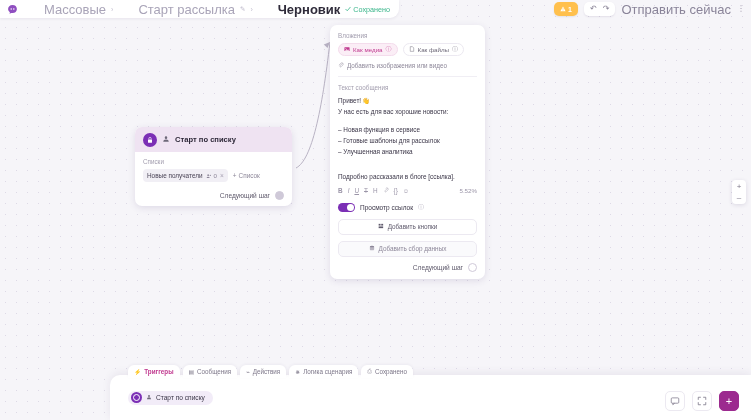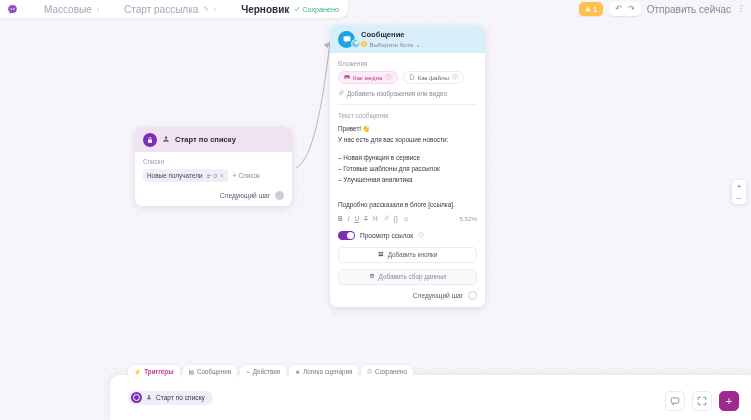--- a/index.html
+++ b/index.html
@@ -31,21 +31,21 @@
     border-radius: 0 0 9px 0;
     height: 18px; padding: 0 9px 0 6px;
     box-shadow: 0 1px 3px rgba(60,40,90,.08);
     pointer-events: auto;
   }
   .logo {
     width: 13px; height: 13px; border-radius: 4px;
     display: flex; align-items: center; justify-content: center;
     color: #6b3fa0;
   }
-  .crumb { font-size: 10px; color: #a9a4b8; white-space: nowrap; padding-left: 20px; }
+  .crumb { font-size: 13px; color: #a9a4b8; white-space: nowrap; padding-left: 20px; }
   .crumb.strong { color: #2f2b3a; font-weight: bold; }
   .crumb-sep { font-size: 7px; color: #c4c0d0; }
   .pencil { font-size: 6.5px; color: #b8b3c6; }
   .saved { font-size: 7.2px; color: #39b58a; white-space: nowrap; display:flex; align-items:center; gap:2px;}
 
   .topbar-right {
     margin-left: auto; display: flex; align-items: center; gap: 6px;
     padding-right: 6px; pointer-events: auto;
   }
   .warn-badge {
@@ -54,21 +54,21 @@
     display: flex; align-items: center; justify-content: center; gap: 2px;
     font-size: 7px; font-weight: bold;
     box-shadow: 0 1px 2px rgba(0,0,0,.08);
   }
   .undoredo {
     background: #fff; border-radius: 5px; height: 14px;
     display: flex; align-items: center; gap: 6px; padding: 0 6px;
     box-shadow: 0 1px 2px rgba(60,40,90,.10);
   }
   .ur-ico { font-size: 8px; color: #8b8598; line-height: 1; }
-  .send-now { font-size: 10px; color: #8a8499; white-space: nowrap; }
+  .send-now { font-size: 13px; color: #8a8499; white-space: nowrap; }
   .kebab { font-size: 8px; color: #9b95a8; letter-spacing: 0; line-height: 1;}
 
   
   .node {
     position: absolute; border-radius: 7px;
     box-shadow: 0 2px 7px rgba(70,45,110,.13);
     overflow: hidden; z-index: 20;
   }
   
   #node-start { left: 135px; top: 127px; width: 157px; background: #ffffff; }
@@ -329,41 +329,20 @@
         </div>
       </div>
       <div class="nextstep-row">
         <span class="nextstep-label">Следующий шаг</span>
         <span class="dot-handle"></span>
       </div>
     </div>
   </div>
 
   <div class="node" id="node-msg">
-    <div class="msg-head">
-      <div class="msg-avatar">
-        <svg width="10" height="10" viewBox="0 0 16 16">
-            <rect x="2.5" y="3.5" width="11" height="8" rx="1.6" fill="#fff"></rect>
-            <path d="M5 11.5 L5 14 L8 11.5 Z" fill="#fff"></path>
-          </svg>
-        <span class="msg-badge">
-          <svg width="6" height="6" viewBox="0 0 12 12">
-              <path d="M10.6 1.6 L1.4 5.4 L4.4 6.4 L5.4 9.8 L7 7.4 L9.4 9 Z" fill="#fff"></path>
-            </svg>
-        </span>
-      </div>
-      <div>
-        <div class="msg-title">Сообщение</div>
-        <div class="msg-sub">
-          <span class="warn-dot">!</span>
-          <span>Выберите бота</span>
-          <span>⌄</span>
-        </div>
-      </div>
-    </div>
 
     <div class="msg-body">
       <div class="field-label">Вложения</div>
       <div class="tabs-attach">
         <div class="att-tab active">
           <span>
             <svg width="6" height="6" viewBox="0 0 14 14">
                 <rect x="1" y="3" width="12" height="8.5" rx="1.2" fill="#c0398f"></rect>
                 <circle cx="4.3" cy="5.8" r="1" fill="#fff"></circle>
                 <path d="M2 11 L5.6 7.4 L8 9.6 L10 8 L12 11 Z" fill="#fff"></path>

